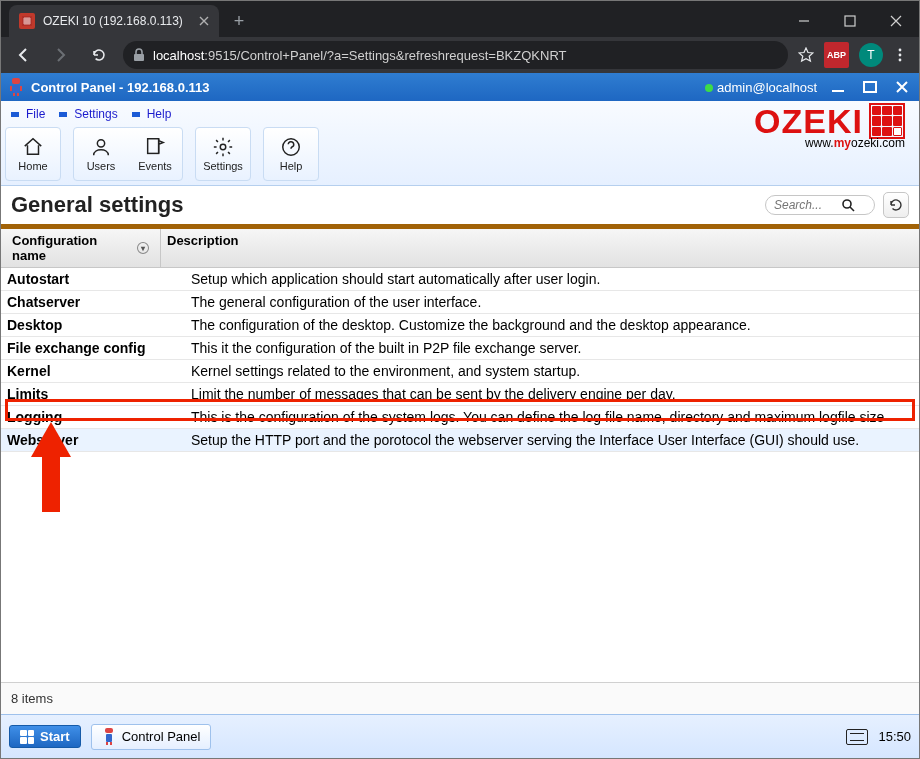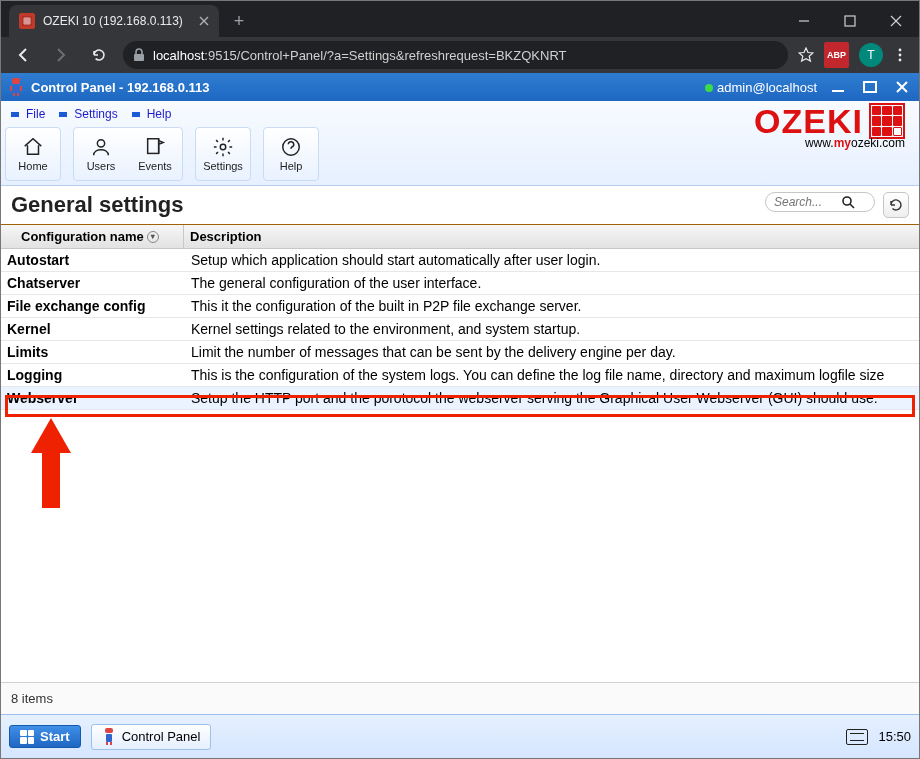--- a/index.html
+++ b/index.html
@@ -42,30 +42,30 @@
   .tbtn{width:50px;height:48px;border:1px solid transparent;border-radius:3px;display:flex;flex-direction:column;align-items:center;justify-content:center;gap:2px;font-size:11px;color:#222}
   .tbtn svg{width:22px;height:22px;stroke:#222;fill:none;stroke-width:1.6}
   .logo-area{position:absolute;right:14px;top:2px;text-align:right;line-height:1}
   .logo-area .brand{font-family:Arial Black,Arial,sans-serif;font-weight:900;color:#d11;font-size:34px;letter-spacing:1px;display:flex;align-items:center;gap:6px;justify-content:flex-end}
   .logo-area .grid{width:36px;height:36px;border:2px solid #d11;display:grid;grid-template-columns:repeat(3,1fr);grid-template-rows:repeat(3,1fr);gap:1px;padding:1px}
   .logo-area .grid div{background:#d11;border-radius:1px}
   .logo-area .grid .x{background:#fff;border:1px solid #d11}
   .logo-area .url{font-size:12px;color:#000;margin-top:-2px}
   .logo-area .url b{color:#d11}
   
-  .title-row{display:flex;align-items:flex-start;padding:6px 10px;border-bottom:1px solid #a16207}
+  .title-row{display:flex;align-items:center;padding:6px 10px;border-bottom:5px solid #a16207}
   .title-row h1{margin:0;font-size:22px;font-weight:bold;color:#222}
   .title-row .spacer{flex:1}
   .search-box{display:flex;align-items:center;border:1px solid #c6c6c6;border-radius:10px;background:#fff;padding:1px 6px;width:110px}
   .search-box input{border:none;outline:none;width:70px;font-size:12px;font-style:italic;color:#777;background:transparent}
   .refresh{width:26px;height:26px;border:1px solid #c6c6c6;border-radius:5px;margin-left:8px;display:flex;align-items:center;justify-content:center;background:linear-gradient(#fff,#eee)}
   
   .tbl{flex:1;overflow:auto;display:flex;flex-direction:column;position:relative}
   .thead{display:flex;background:linear-gradient(#f6f6f6,#e2e2e2);border-bottom:1px solid #c7c7c7;font-weight:bold;font-size:13px}
-  .thead .c1{width:183px;padding:4px 20px;border-right:1px solid #c7c7c7;display:flex;align-items:center;gap:3px}
+  .thead .c1{width:160px;padding:4px 11px;border-right:1px solid #c7c7c7;display:flex;align-items:center;gap:3px}
   .thead .c2{flex:1;padding:4px 6px}
   .sort-ico{width:12px;height:12px;border:1px solid #888;border-radius:50%;display:inline-flex;align-items:center;justify-content:center;font-size:8px;color:#555}
   .trow{display:flex;border-bottom:1px solid #e7e7e7;font-size:14px}
   .trow .c1{width:184px;padding:3px 6px;font-weight:bold}
   .trow .c2{flex:1;padding:3px 6px}
   .trow.sel{background:#eaf3ff}
   .redbox{position:absolute;border:3px solid #e20;pointer-events:none}
   .red-arrow{position:absolute;width:40px;height:90px;pointer-events:none}
   .red-arrow svg{width:40px;height:90px}
   .footer{border-top:1px solid #d0d0d0;padding:8px 10px;font-size:13px;color:#333;background:#fafafa}
@@ -306,38 +306,42 @@
   <div id="rows">
         <div class="trow">
           <div class="c1">Autostart</div>
           <div class="c2">Setup which application should start automatically after user login.</div>
         </div>
         <div class="trow">
           <div class="c1">Chatserver</div>
           <div class="c2">The general configuration of the user interface.</div>
         </div>
         <div class="trow">
+          <div class="c1">Desktop</div>
+          <div class="c2">The configuration of the desktop. Customize the background and the desktop appearance.</div>
+        </div>
+        <div class="trow">
           <div class="c1">File exchange config</div>
           <div class="c2">This it the configuration of the built in P2P file exchange server.</div>
         </div>
         <div class="trow">
           <div class="c1">Kernel</div>
           <div class="c2">Kernel settings related to the environment, and system startup.</div>
         </div>
         <div class="trow">
           <div class="c1">Limits</div>
           <div class="c2">Limit the number of messages that can be sent by the delivery engine per day.</div>
         </div>
         <div class="trow">
           <div class="c1">Logging</div>
           <div class="c2">This is the configuration of the system logs. You can define the log file name, directory and maximum logfile size</div>
         </div>
         <div class="trow sel">
           <div class="c1">Webserver</div>
-          <div class="c2">Setup the HTTP port and the porotocol the webserver serving the Graphical User Webserver (GUI) should use.</div>
+          <div class="c2">Setup the HTTP port and the porotocol the webserver serving the Interface User Interface (GUI) should use.</div>
         </div>
       </div>
   <div class="redbox" style="left:4px;top:170px;right:4px;height:22px"></div>
   <div class="red-arrow" style="left:30px;top:193px">
     <svg viewBox="0 0 40 90">
           <path d="M20 90V30" stroke="#e20" stroke-width="18"></path>
           <path d="M0 35 L20 0 L40 35 Z" fill="#e20"></path>
         </svg>
   </div>
 </div>

